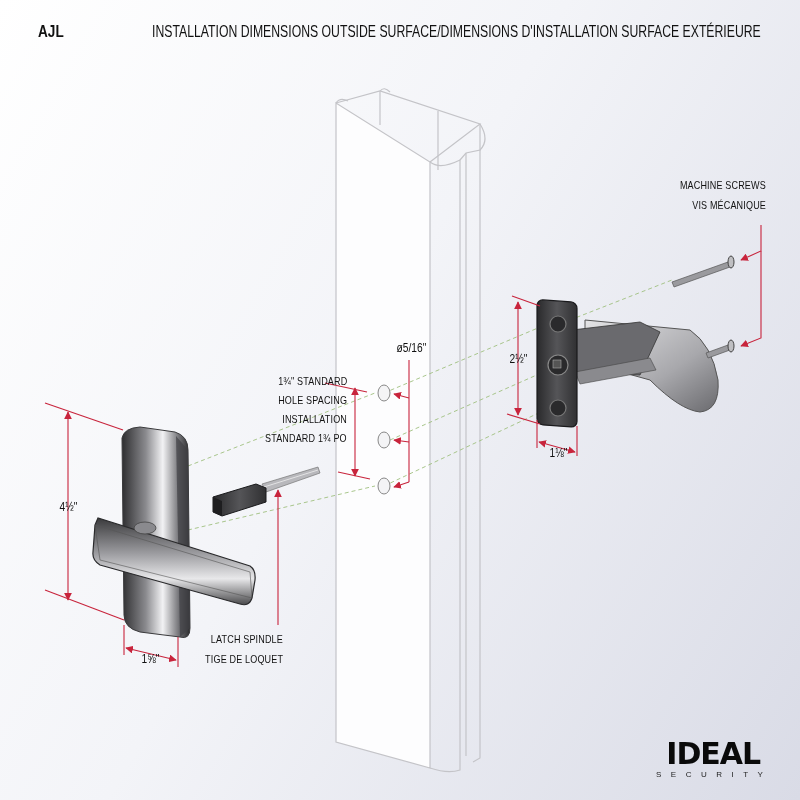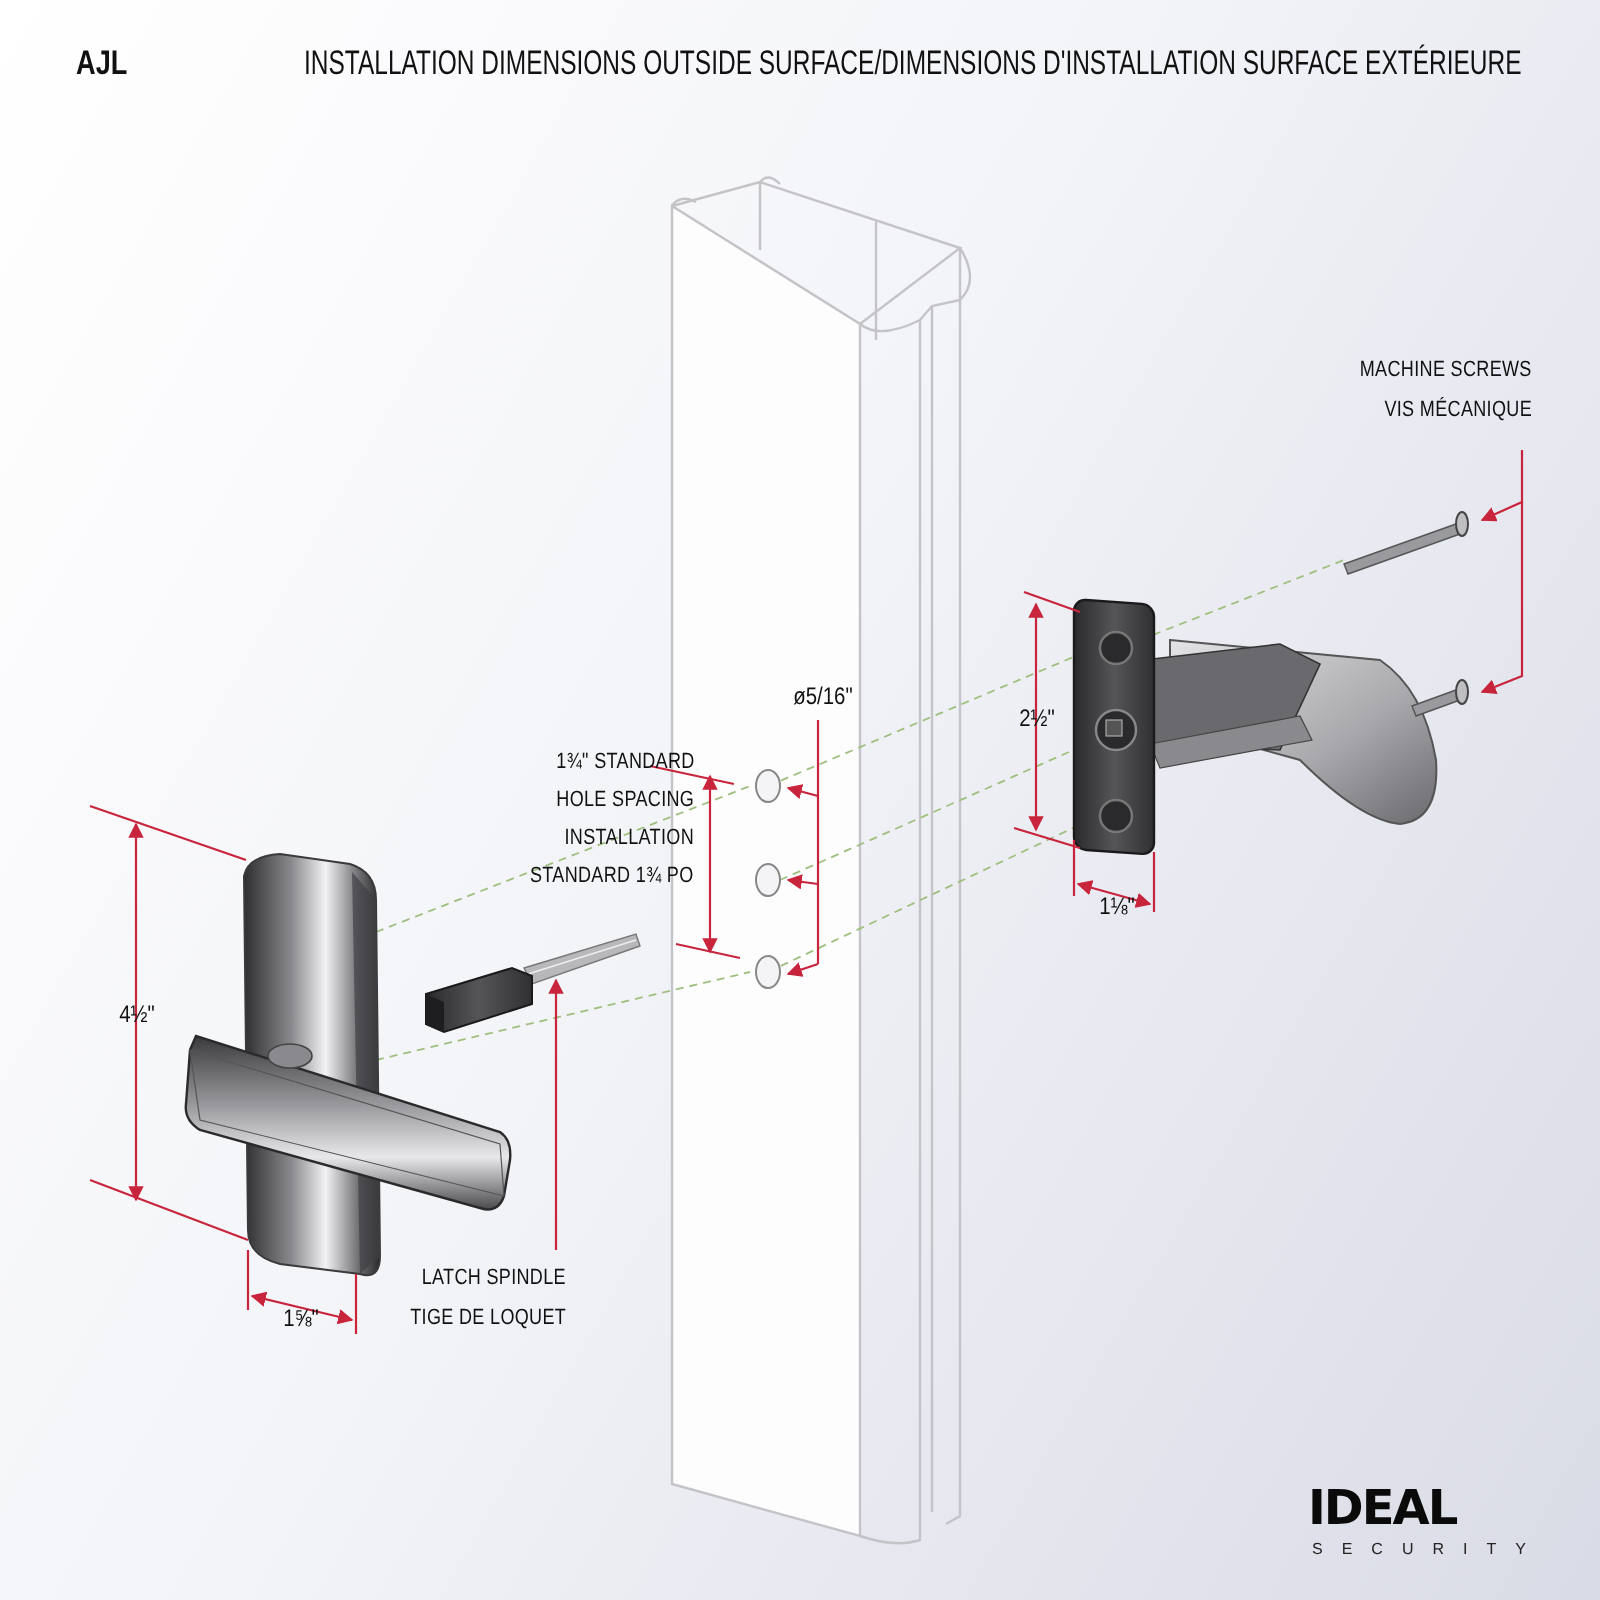--- a/index.html
+++ b/index.html
@@ -16,21 +16,21 @@
     white-space: nowrap; letter-spacing: 0.2px;
   }
   .title {
     position: absolute; top: 22px; font-size: 17px; color: #111;
     transform: scaleX(0.72); transform-origin: left center; white-space: nowrap;
   }
   #model { left: 38px; font-weight: bold; transform: scaleX(0.8); }
   #heading { left: 152px; }
   .dim { position: absolute; font-size: 12px; color: #111; transform: scaleX(0.85); white-space: nowrap; }
   #logo { position: absolute; left: 654px; top: 738px; }
-  #logo .brand { font-size: 24px; font-weight: 900; letter-spacing: -1px; color: #0a0a0a; font-family: "DejaVu Sans", sans-serif; transform: scaleX(1.0); line-height: 32px; }
+  #logo .brand { font-size: 30px; font-weight: 900; letter-spacing: -1px; color: #0a0a0a; font-family: "DejaVu Sans", sans-serif; transform: scaleX(1.0); line-height: 32px; text-align: center; }
   #logo .sub { font-size: 8px; letter-spacing: 9.5px; color: #222; margin-left: 2px; }
   svg { position: absolute; left: 0; top: 0; }
 </style>
 </head>
 <body>
 
 <div class="title" id="model">AJL</div>
 <div class="title" id="heading">INSTALLATION DIMENSIONS OUTSIDE SURFACE/DIMENSIONS D'INSTALLATION SURFACE EXTÉRIEURE</div>
 
 <svg width="800" height="800" viewBox="0 0 800 800">

